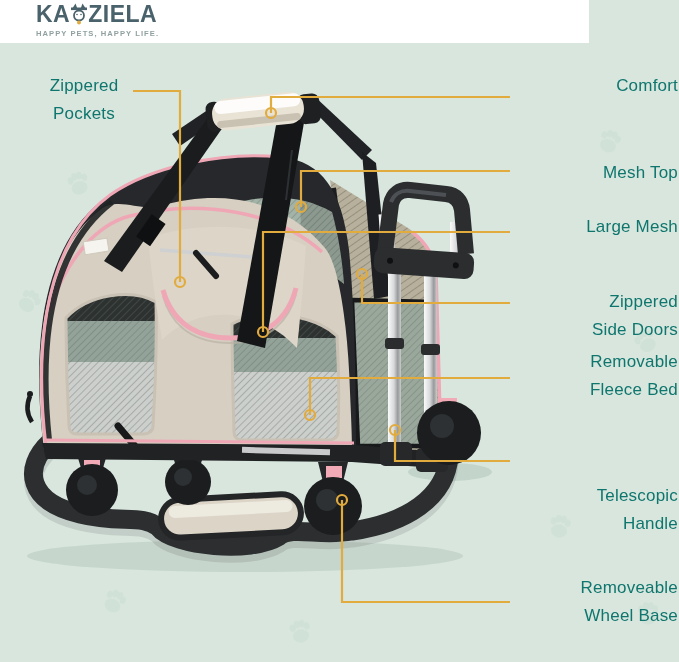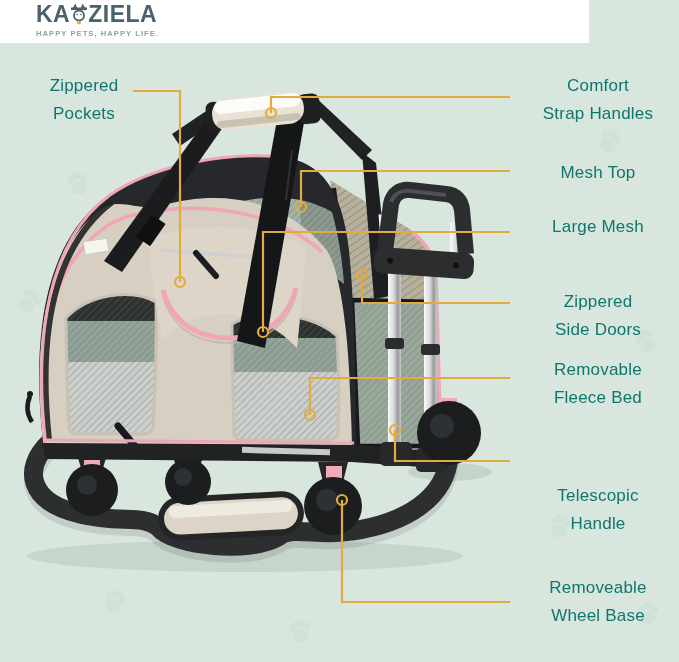--- a/index.html
+++ b/index.html
@@ -12,26 +12,26 @@
   .top-strip{position:absolute;top:0;left:0;width:589px;height:43px;background:#ffffff;}
   .logo{position:absolute;left:36px;top:3px;}
   .logo-name{display:flex;align-items:flex-end;font-size:23px;font-weight:bold;
     color:#4a626b;letter-spacing:.5px;line-height:1;}
   .logo-name .cat-t{margin:0 1px 0 1px;}
   .tagline{margin-top:3px;font-size:7.6px;font-weight:bold;letter-spacing:1.05px;color:#91a1a1;text-align:center;}
   .scene{position:absolute;top:0;left:0;width:679px;height:662px;}
   .feature-label{position:absolute;font-size:17px;line-height:28px;color:#0f766e;letter-spacing:.2px;}
   .feature-label span{display:block;}
   .label-left{left:28px;top:72px;width:112px;text-align:center;}
-  .label-right{left:518px;width:160px;text-align:center;}
+  .label-right{left:518px;width:160px;text-align:right;}
   .pos-comfort{top:72px;}
   .pos-meshtop{top:159px;}
   .pos-largemesh{top:213px;}
   .pos-sidedoors{top:288px;}
-  .pos-fleece{top:356px;}
+  .pos-fleece{top:348px;}
   .pos-telescopic{top:446px;margin-top:36px;}
   .pos-wheelbase{top:574px;}
 </style>
 </head>
 <body>
 
 <div class="stage">
 
   <div class="top-strip">
     <div class="logo">
@@ -323,21 +323,20 @@
     </g>
   </svg>
 
   <div class="feature-label label-left">
     <span>Zippered</span>
     <span>Pockets</span>
   </div>
 
   <div class="feature-label label-right pos-comfort">
     <span>Comfort</span>
-    <span>Strap Handles</span>
   </div>
 
   <div class="feature-label label-right pos-meshtop">
     <span>Mesh Top</span>
   </div>
 
   <div class="feature-label label-right pos-largemesh">
     <span>Large Mesh</span>
   </div>
 

